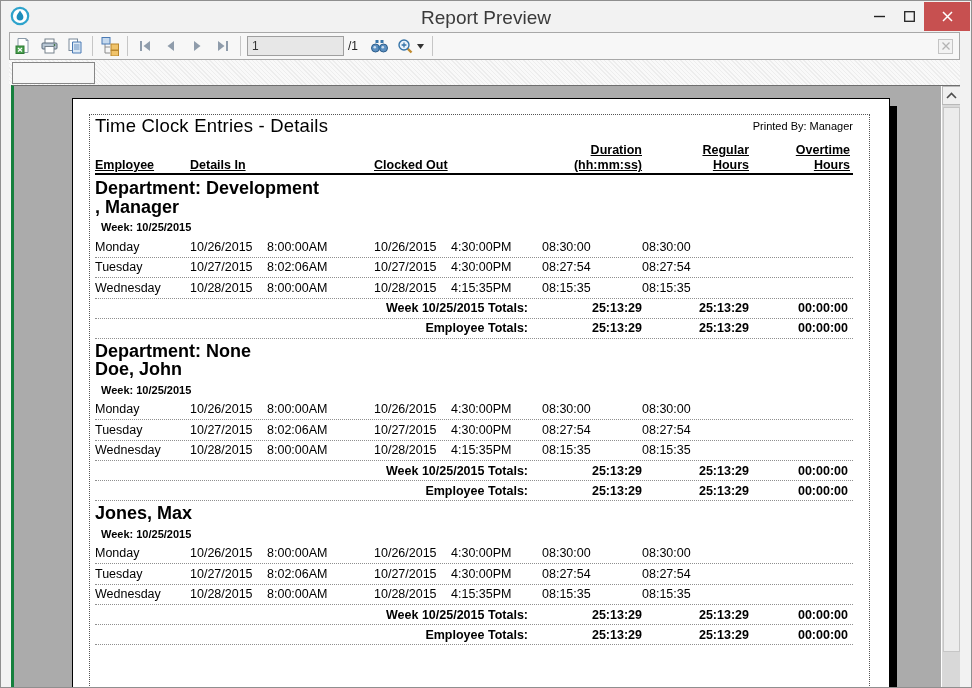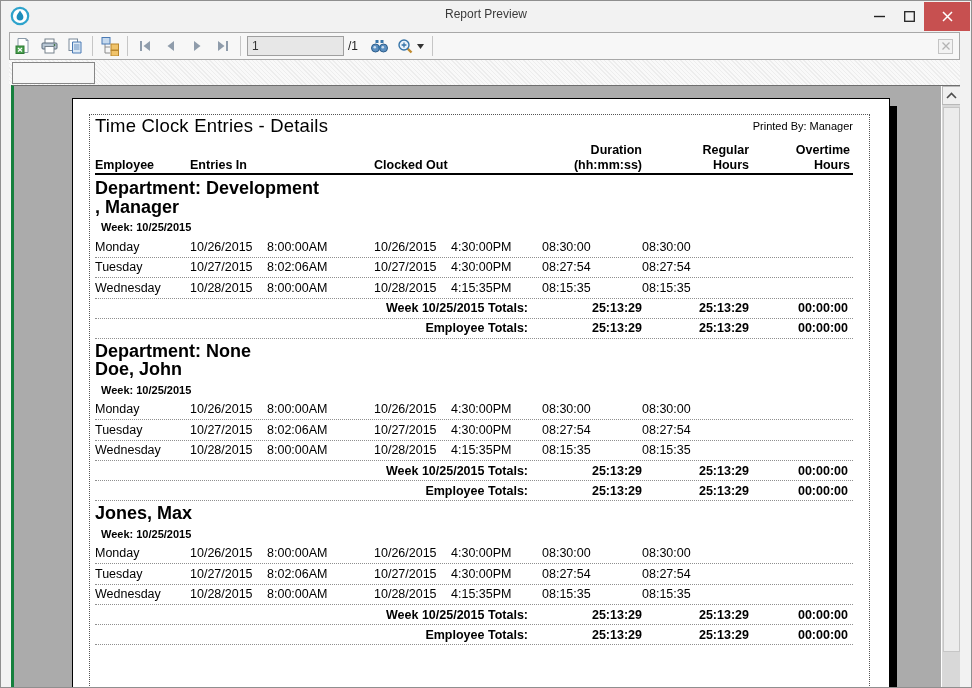--- a/index.html
+++ b/index.html
@@ -2,21 +2,21 @@
 <html><head>
 <meta charset="utf-8">
 <style>
   * { margin:0; padding:0; box-sizing:border-box; }
   html,body { width:972px; height:688px; overflow:hidden; font-family:"Liberation Sans", sans-serif; background:#f2f2f2; }
   .window { position:relative; width:972px; height:688px; background:#f2f2f2; border:1px solid #8f8f8f; }
 
   
   .titlebar { position:absolute; left:0; top:0; right:0; height:30px; background:#f2f2f2; }
   .app-icon { position:absolute; left:9px; top:5px; width:20px; height:20px; }
-  .win-title { position:absolute; left:50%; top:6px; transform:translateX(-50%); font-size:12px; color:#3a3a3a; white-space:nowrap; }
+  .win-title { position:absolute; left:50%; top:6px; transform:translateX(-50%); font-size:19px; color:#3a3a3a; white-space:nowrap; }
   .winbtns { position:absolute; right:1px; top:1px; height:29px; display:flex; }
   .wbtn { width:30px; height:29px; display:flex; align-items:center; justify-content:center; cursor:default; }
   .wbtn.close { width:46px; background:#c75050; }
 
   
   .toolbar { position:absolute; left:8px; right:11px; top:31px; height:28px; background:#f7f7f7; border:1px solid #a8a8a8; display:flex; align-items:center; }
   .tbtn { width:26px; height:24px; display:flex; align-items:center; justify-content:center; }
   .tsep { width:1px; height:20px; background:#c6c6c6; margin:0 4px; }
   .pageinput { width:97px; height:20px; background:#e7e7e7; border:1px solid #9f9f9f; font-size:12px; font-family:"Liberation Sans",sans-serif; color:#333; padding:0 4px; margin:0 4px 0 2px; }
   .pagetotal { font-size:12px; color:#222; margin-right:8px; }
@@ -41,21 +41,21 @@
   .vs-up { position:absolute; left:0; top:0; width:19px; height:19px; background:#f0f0f0; border:1px solid #b9b9b9; display:flex; align-items:center; justify-content:center; }
   .vs-thumb { position:absolute; left:1px; top:21px; width:17px; height:545px; background:#ececec; border:1px solid #c6c6c6; }
 
   
   .content { position:absolute; left:22px; top:14px; width:758px; color:#000; }
   .title-row { height:30px; position:relative; }
   .rpt-title { font-size:18.5px; line-height:26px; letter-spacing:0.2px; }
   .printed-by { position:absolute; right:0; top:7px; font-size:11px; }
 
   .hdr { display:grid; grid-template-columns:95px 180px 172px 100px 107px 104px; height:32px; border-bottom:2px solid #000; font-weight:bold; font-size:12.5px; }
-  .hc { display:flex; flex-direction:column; justify-content:flex-end; line-height:15px; padding-bottom:0; }
+  .hc { display:flex; flex-direction:column; justify-content:flex-end; line-height:15px; padding-bottom:0;text-decoration:underline; }
   .hc.r { text-align:right; }
   .hc.c3 { padding-left:4px; }
   .hc.c6 { padding-right:3px; }
 
   .row-group { height:18.5px; line-height:18.5px; font-weight:bold; font-size:18px; }
   .row-group.first { margin-top:4px; }
   .row-group.gap { margin-top:3px; }
   .row-week { height:21px; line-height:23px; font-weight:bold; font-size:11px; padding-left:6px; }
 
   .detail-row { display:grid; grid-template-columns:95px 180px 172px 100px 107px 104px; height:20.5px; align-items:center; border-bottom:1px dotted #8f8f8f; font-size:12.5px; }
@@ -227,21 +227,21 @@
       <div class="content">
         <div class="title-row">
           <span class="rpt-title">Time Clock Entries - Details</span>
           <span class="printed-by">Printed By: Manager</span>
         </div>
         <div class="hdr">
           <div class="hc c1">
               <span>Employee</span>
             </div>
           <div class="hc c2">
-              <span>Entries In</span>
+              <span>Details In</span>
             </div>
           <div class="hc c3">
               <span>Clocked Out</span>
             </div>
           <div class="hc c4 r">
               <span>Duration</span>
               <span>(hh:mm:ss)</span>
             </div>
           <div class="hc c5 r">
               <span>Regular</span>

